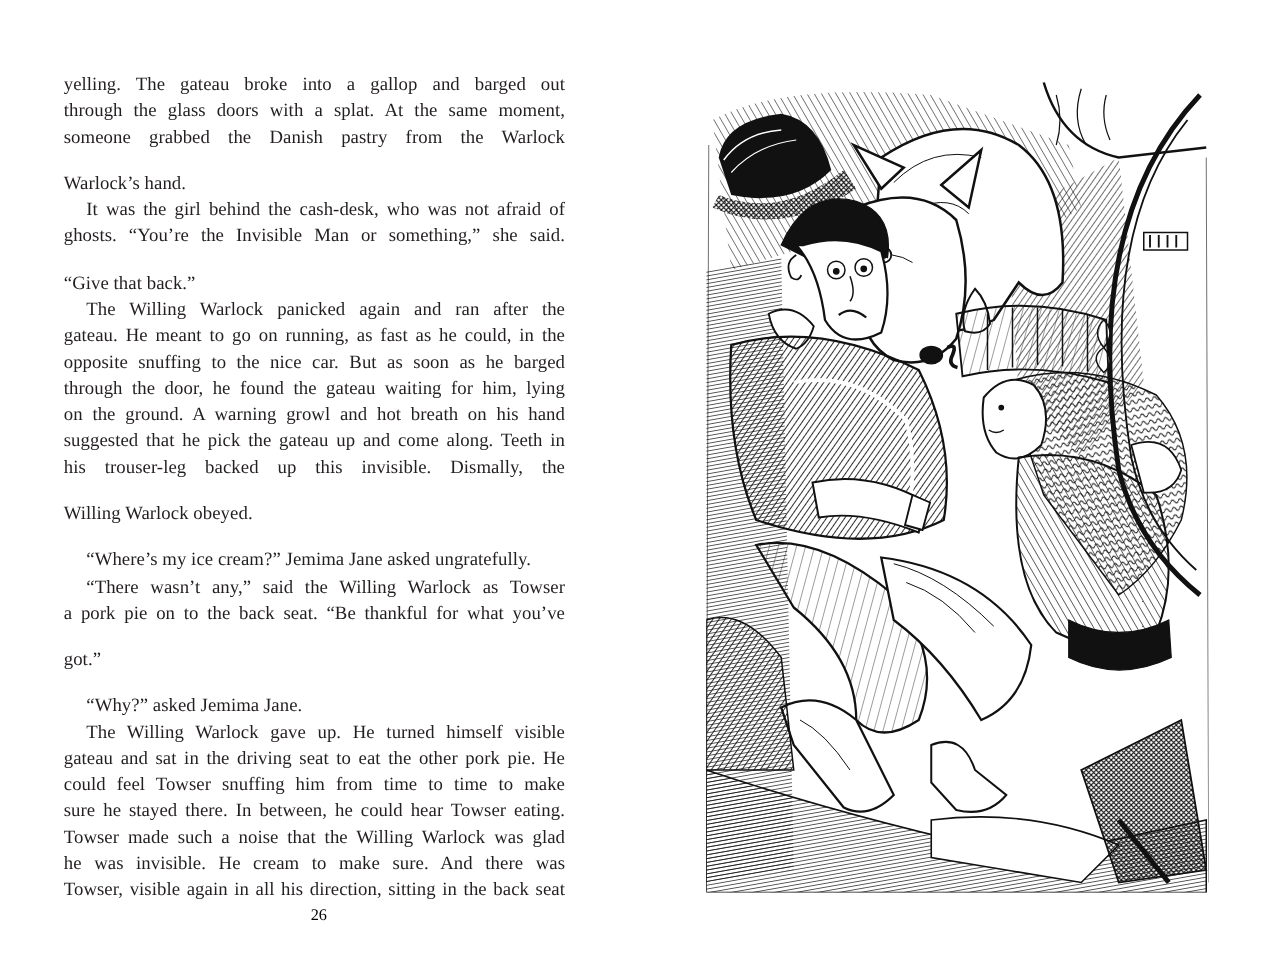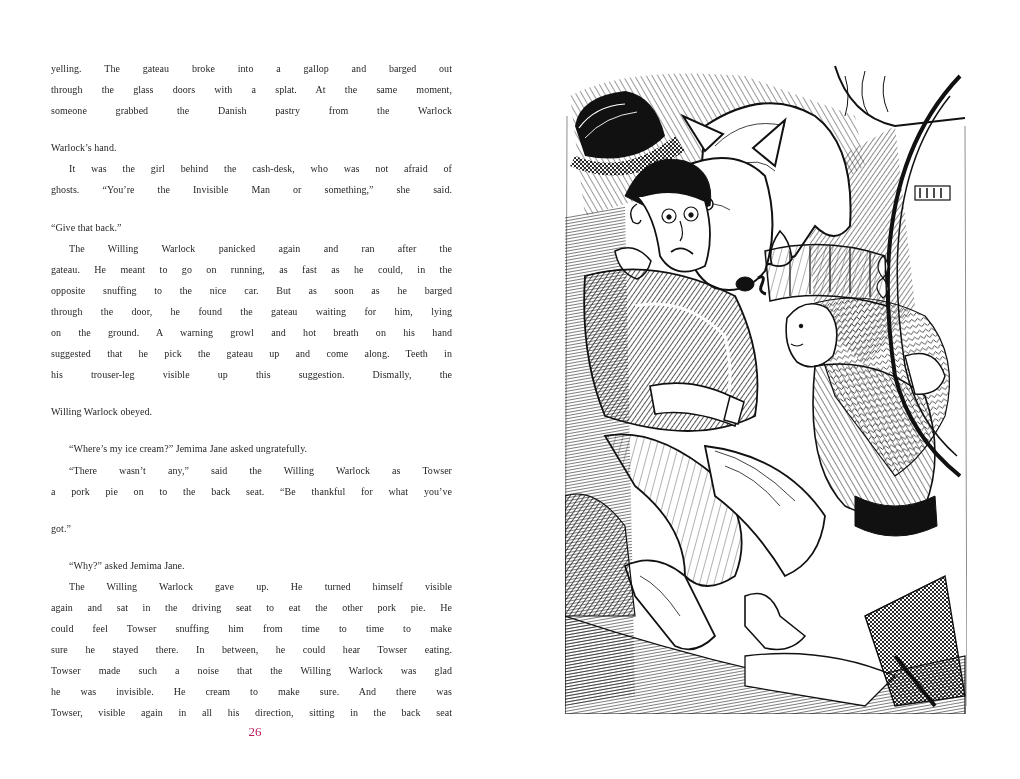--- a/index.html
+++ b/index.html
@@ -37,41 +37,41 @@
   .text-block {
     position: absolute;
     left: 51px;
     top: 58px;
     width: 401px;
   }
   .line {
     display: block;
     height: 21.1px;
     line-height: 21.1px;
-    font-size: 10px;
+    font-size: 15px;
     white-space: nowrap;
     text-align: justify;
     text-align-last: justify;
     letter-spacing: 0.05px;
   }
   .line.last {
     text-align-last: left;
     margin-top: 16px;
   }
   .line.indent {
     padding-left: 18px;
   }
   .page-number {
     position: absolute;
     left: 0;
     width: 510px;
     top: 724px;
     text-align: center;
     font-size: 13px;
-    color: #be185d;
+    color: #000000;
   }
   .illustration {
     position: absolute;
     left: 55px;
     top: 56px;
     width: 402px;
     height: 658px;
   }
   .illustration svg {
     display: block;
@@ -92,29 +92,29 @@
       <span class="line last">Warlock’s hand.</span>
       <span class="line indent">It was the girl behind the cash-desk, who was not afraid of</span>
       <span class="line">ghosts. “You’re the Invisible Man or something,” she said.</span>
       <span class="line last">“Give that back.”</span>
       <span class="line indent">The Willing Warlock panicked again and ran after the</span>
       <span class="line">gateau. He meant to go on running, as fast as he could, in the</span>
       <span class="line">opposite snuffing to the nice car. But as soon as he barged</span>
       <span class="line">through the door, he found the gateau waiting for him, lying</span>
       <span class="line">on the ground. A warning growl and hot breath on his hand</span>
       <span class="line">suggested that he pick the gateau up and come along. Teeth in</span>
-      <span class="line">his trouser-leg visible up this suggestion. Dismally, the</span>
+      <span class="line">his trouser-leg backed up this invisible. Dismally, the</span>
       <span class="line last">Willing Warlock obeyed.</span>
       <span class="line indent last">“Where’s my ice cream?” Jemima Jane asked ungratefully.</span>
       <span class="line indent">“There wasn’t any,” said the Willing Warlock as Towser</span>
       <span class="line">a pork pie on to the back seat. “Be thankful for what you’ve</span>
       <span class="line last">got.”</span>
       <span class="line indent last">“Why?” asked Jemima Jane.</span>
       <span class="line indent">The Willing Warlock gave up. He turned himself visible</span>
-      <span class="line">again and sat in the driving seat to eat the other pork pie. He</span>
+      <span class="line">gateau and sat in the driving seat to eat the other pork pie. He</span>
       <span class="line">could feel Towser snuffing him from time to time to make</span>
       <span class="line">sure he stayed there. In between, he could hear Towser eating.</span>
       <span class="line">Towser made such a noise that the Willing Warlock was glad</span>
       <span class="line">he was invisible. He cream to make sure. And there was</span>
       <span class="line">Towser, visible again in all his direction, sitting in the back seat</span>
     </div>
     <div class="page-number">26</div>
   </div>
 
   <div class="page-right">

